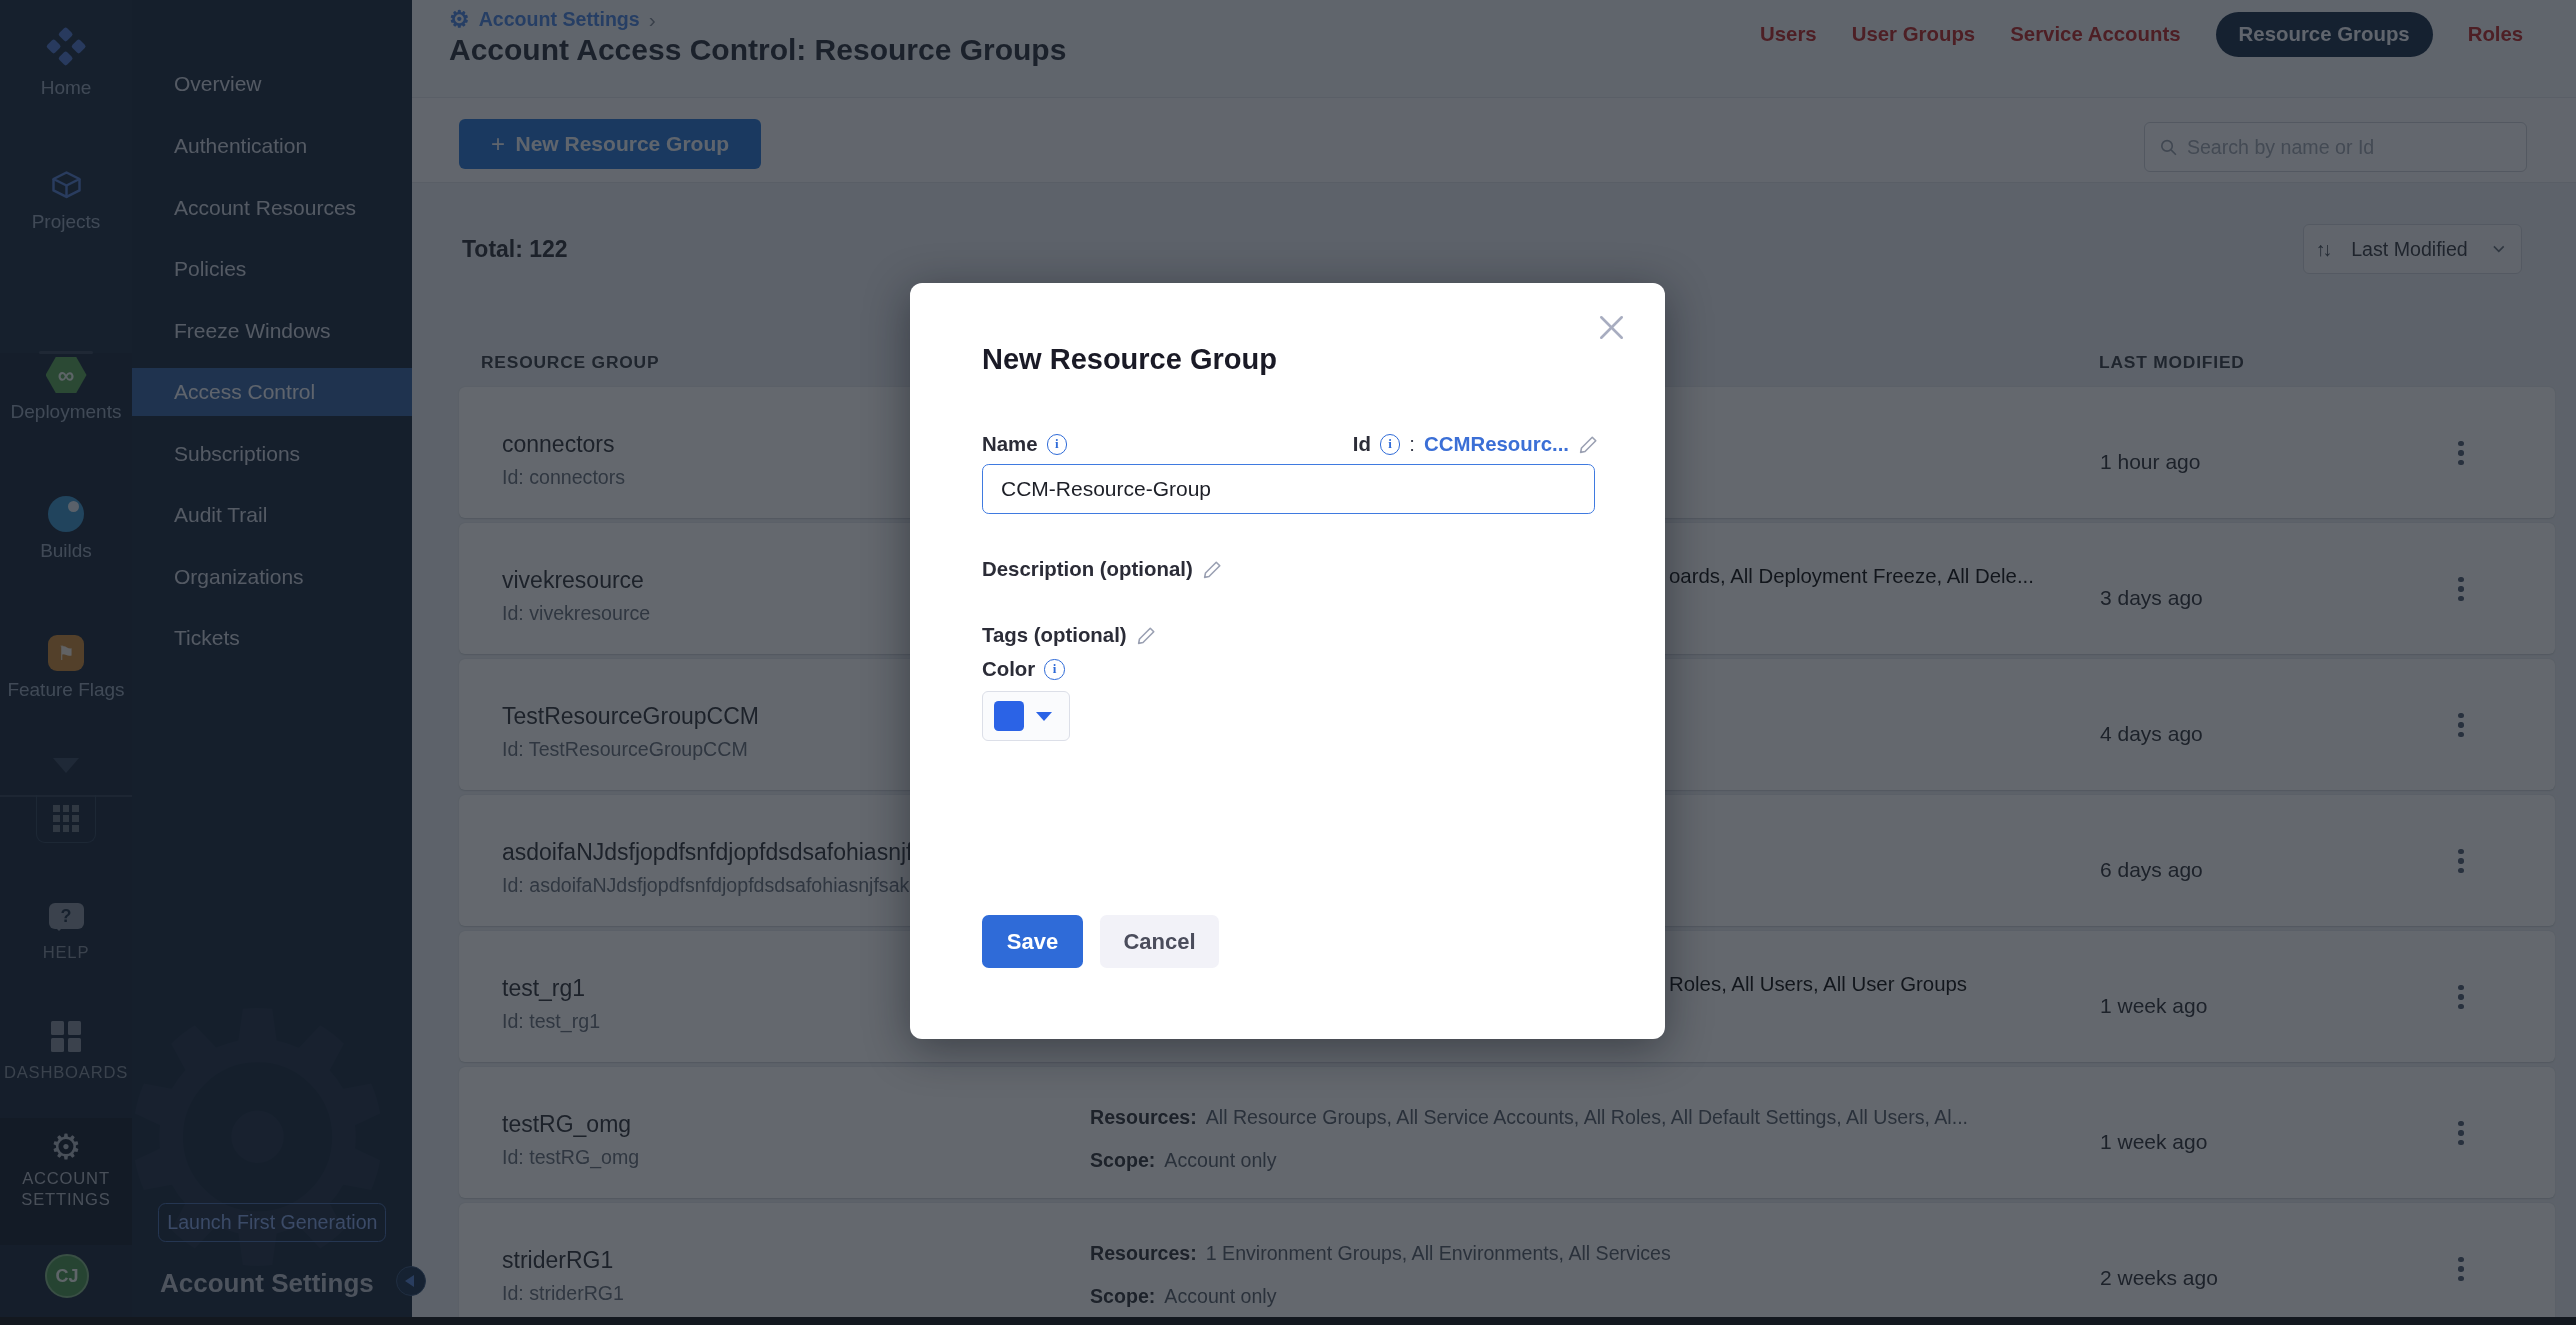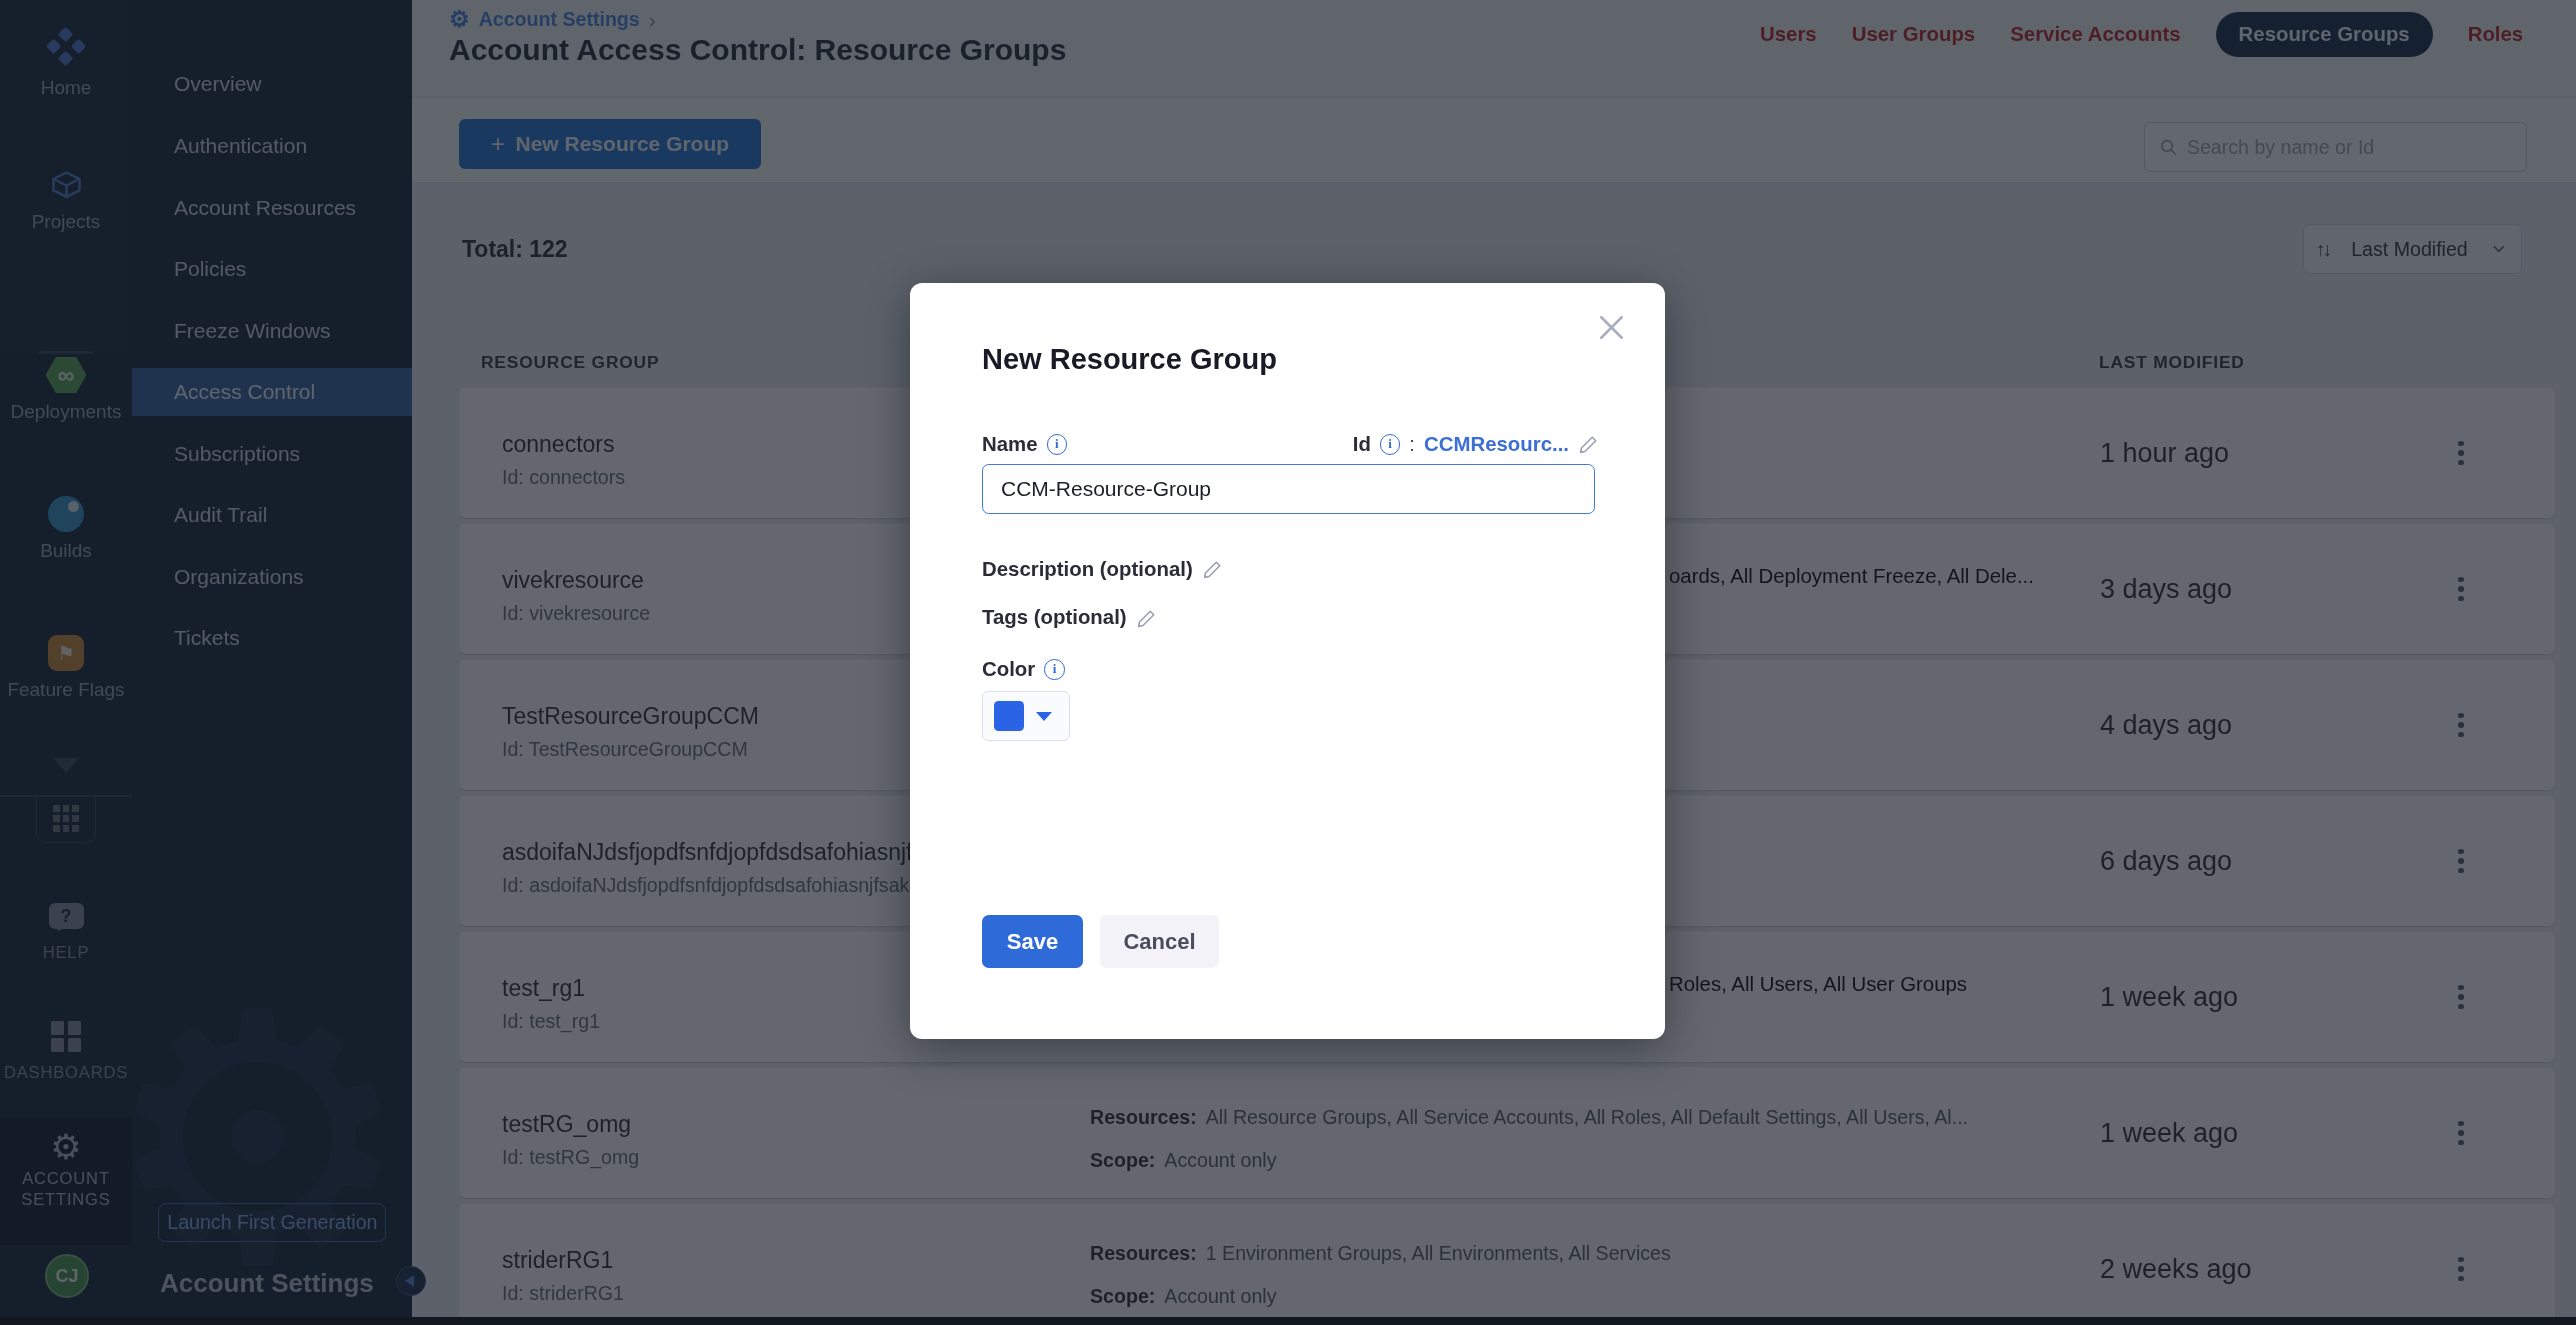--- a/index.html
+++ b/index.html
@@ -33,21 +33,21 @@
   .sort-select .sort-glyph { font-size:19.6px; color:#3c4550; letter-spacing:-3px; }
   .sort-select .sort-text { font-size:19.6px; color:#2a2e35; flex:1; text-align:center; }
 
   .col-header { position:absolute; font-size:17.4px; font-weight:700; letter-spacing:0.8px; color:#2b3038; top:352px; }
   .col-rg { left:481px; } .col-lm { left:2099px; }
 
   .row { position:absolute; left:459px; width:2096px; height:131px; background:#ffffff; border-radius:6px; box-shadow:0 0.8px 1.5px rgba(40,50,60,.18);text-decoration:underline; }
   .rname { position:absolute; left:43px; top:44px; font-size:23px; font-weight:500; color:#23272e; line-height:26px; }
   .rid { position:absolute; left:43px; top:79px; font-size:19.6px; color:#5d6773; line-height:23px; }
   .clipw { width:408px; overflow:hidden; white-space:nowrap; }
-  .rtime { position:absolute; left:1641px; top:53px; font-size:27px; color:#23272e; line-height:26px; }
+  .rtime { position:absolute; left:1641px; top:62px; font-size:21px; color:#23272e; line-height:26px; }
   .kebab { position:absolute; left:1987px; top:44px; width:30px; height:44px; display:flex; flex-direction:column; align-items:center; justify-content:center; gap:4.5px; cursor:pointer; }
   .kebab i { width:5.3px; height:5.3px; border-radius:50%; background:#44546a; }
   .fragment { position:absolute; left:1210px; top:42px; font-size:20.4px; color:#000000; line-height:23px; white-space:nowrap; }
   .resline { position:absolute; left:631px; font-size:19.6px; color:#4c5560; white-space:nowrap; }
   .resline.l1 { top:39px; } .resline.l2 { top:82px; }
   .reslabel { font-weight:700; color:#23272e; margin-right:9px; }
 
   
   .left-nav { position:absolute; left:0; top:0; width:132px; height:1325px; background:#0b1b2f; z-index:5; overflow:hidden; }
   .left-nav .top-section { position:absolute; left:0; top:0; width:132px; height:353px; background:#0e2136; }
@@ -97,21 +97,21 @@
   .modal-title { position:absolute; left:72px; top:60px; font-size:29px; font-weight:800; color:#1a1a26; }
   .field-label-row { position:absolute; display:flex; align-items:center; gap:9px; }
   .flabel { font-size:20.4px; font-weight:700; color:#2b2c37; }
   .info-i { width:20.4px; height:20.4px; border:1.5px solid #2f6bd8; border-radius:50%; color:#2f6bd8; font-size:13px; font-weight:700; display:inline-flex; align-items:center; justify-content:center; font-family:"Liberation Serif",serif; }
   .name-row { left:72px; top:150px; }
   .id-row { right:66px; top:150px; }
   .id-link { font-size:20.4px; color:#3b6fd6; font-weight:600; cursor:pointer; }
   .id-colon { font-size:20.4px; color:#3c3f4e; }
   .name-input { position:absolute; left:72px; top:181px; width:613px; height:50px; border:1.5px solid #3f7ae0; border-radius:6.8px; font-size:21px; color:#1d1f27; padding:0 18px; outline:none; font-family:"Liberation Sans",sans-serif; background:#fff; }
   .desc-row { left:72px; top:275px; }
-  .tags-row { left:72px; top:323px;align-items:flex-end; }
+  .tags-row { left:72px; top:341px; }
   .color-row { left:72px; top:375px; }
   .swatch-box { position:absolute; left:72px; top:408px; width:88px; height:50px; background:#fafbfd; border:0.8px solid #dcdfe8; border-radius:6px; display:flex; align-items:center; padding:0 10.6px; gap:12px; cursor:pointer; }
   .swatch { width:30px; height:30px; border-radius:4.5px; background:#2b63e6; }
   .swatch-caret { width:0; height:0; border-left:8.3px solid transparent; border-right:8.3px solid transparent; border-top:9.8px solid #2b63e6; }
   .save-btn { position:absolute; left:72px; top:632px; width:101px; height:53px; background:#2f6bd8; border:none; border-radius:6.8px; color:#fff; font-size:22px; font-weight:700; font-family:"Liberation Sans",sans-serif; cursor:pointer; }
   .cancel-btn { position:absolute; left:190px; top:632px; width:119px; height:53px; background:#f2f2f8; border:none; border-radius:6.8px; color:#4b4d5c; font-size:22px; font-weight:700; font-family:"Liberation Sans",sans-serif; cursor:pointer; }
   .pencil { flex:0 0 auto; }
 </style>
 </head>
 <body>

